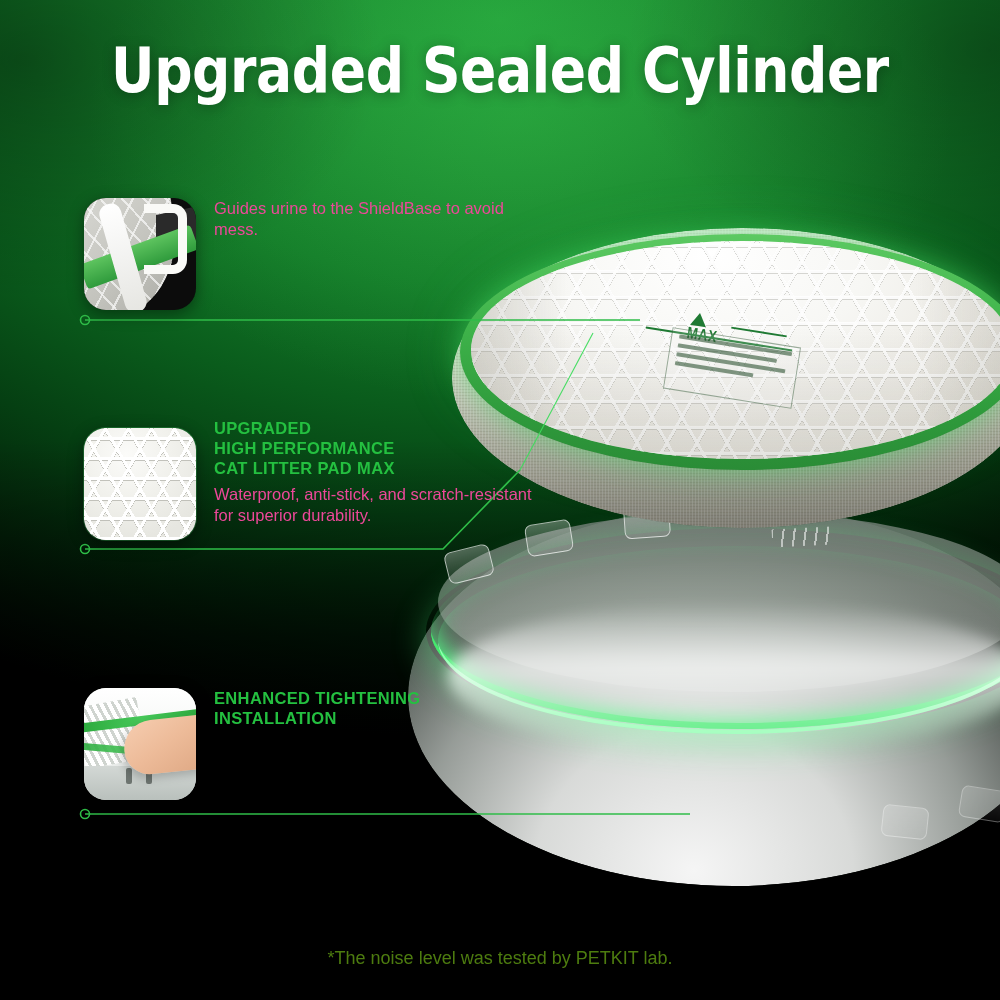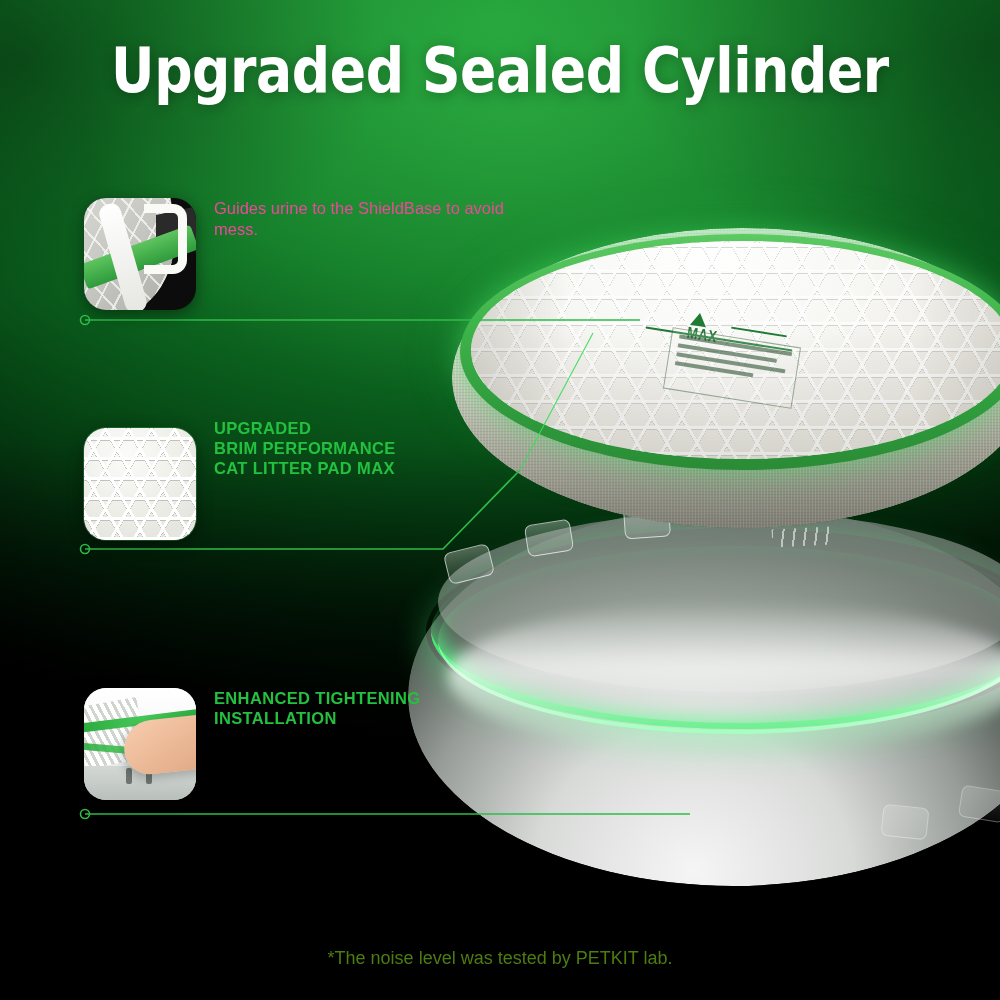--- a/index.html
+++ b/index.html
@@ -378,22 +378,23 @@
       <p class="fbody">Guides urine to the ShieldBase to avoid mess.</p>
     </div>
   </div>
 
   <div class="feature" style="left:84px;top:428px;">
     <div class="thumb th2">
       <div class="t-ytex"></div>
     </div>
     <div class="ftext" style="top:-10px;">
       <p class="fhead" style="margin-bottom:0;">UPGRADED</p>
-      <p class="fhead" style="margin-bottom:0;">BRIM PERFORMANCE</p>
+      <p class="fhead" style="margin-bottom:0;">HIGH PERFORMANCE</p>
       <p class="fhead">CAT LITTER PAD MAX</p>
+      <p class="fbody">Waterproof, anti-stick, and scratch-resistant for superior durability.</p>
     </div>
   </div>
 
   <div class="feature" style="left:84px;top:688px;">
     <div class="thumb th3">
       <div class="t-top"></div>
       <div class="t-strips"></div>
       <div class="t-green"></div>
       <div class="t-green2"></div>
       <div class="t-base"></div>

